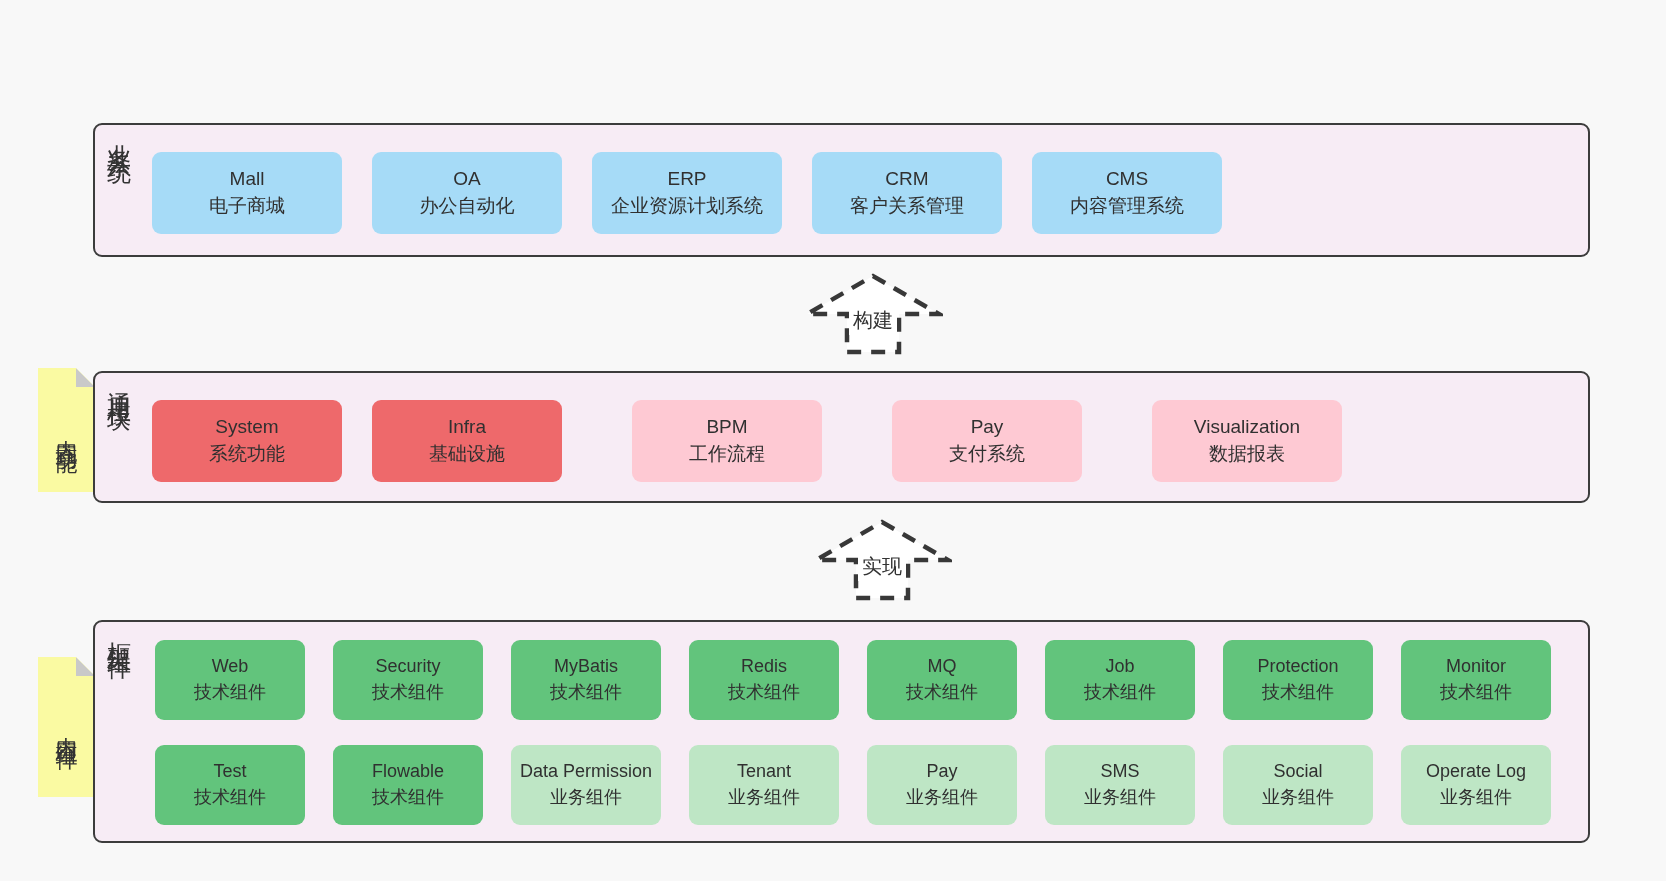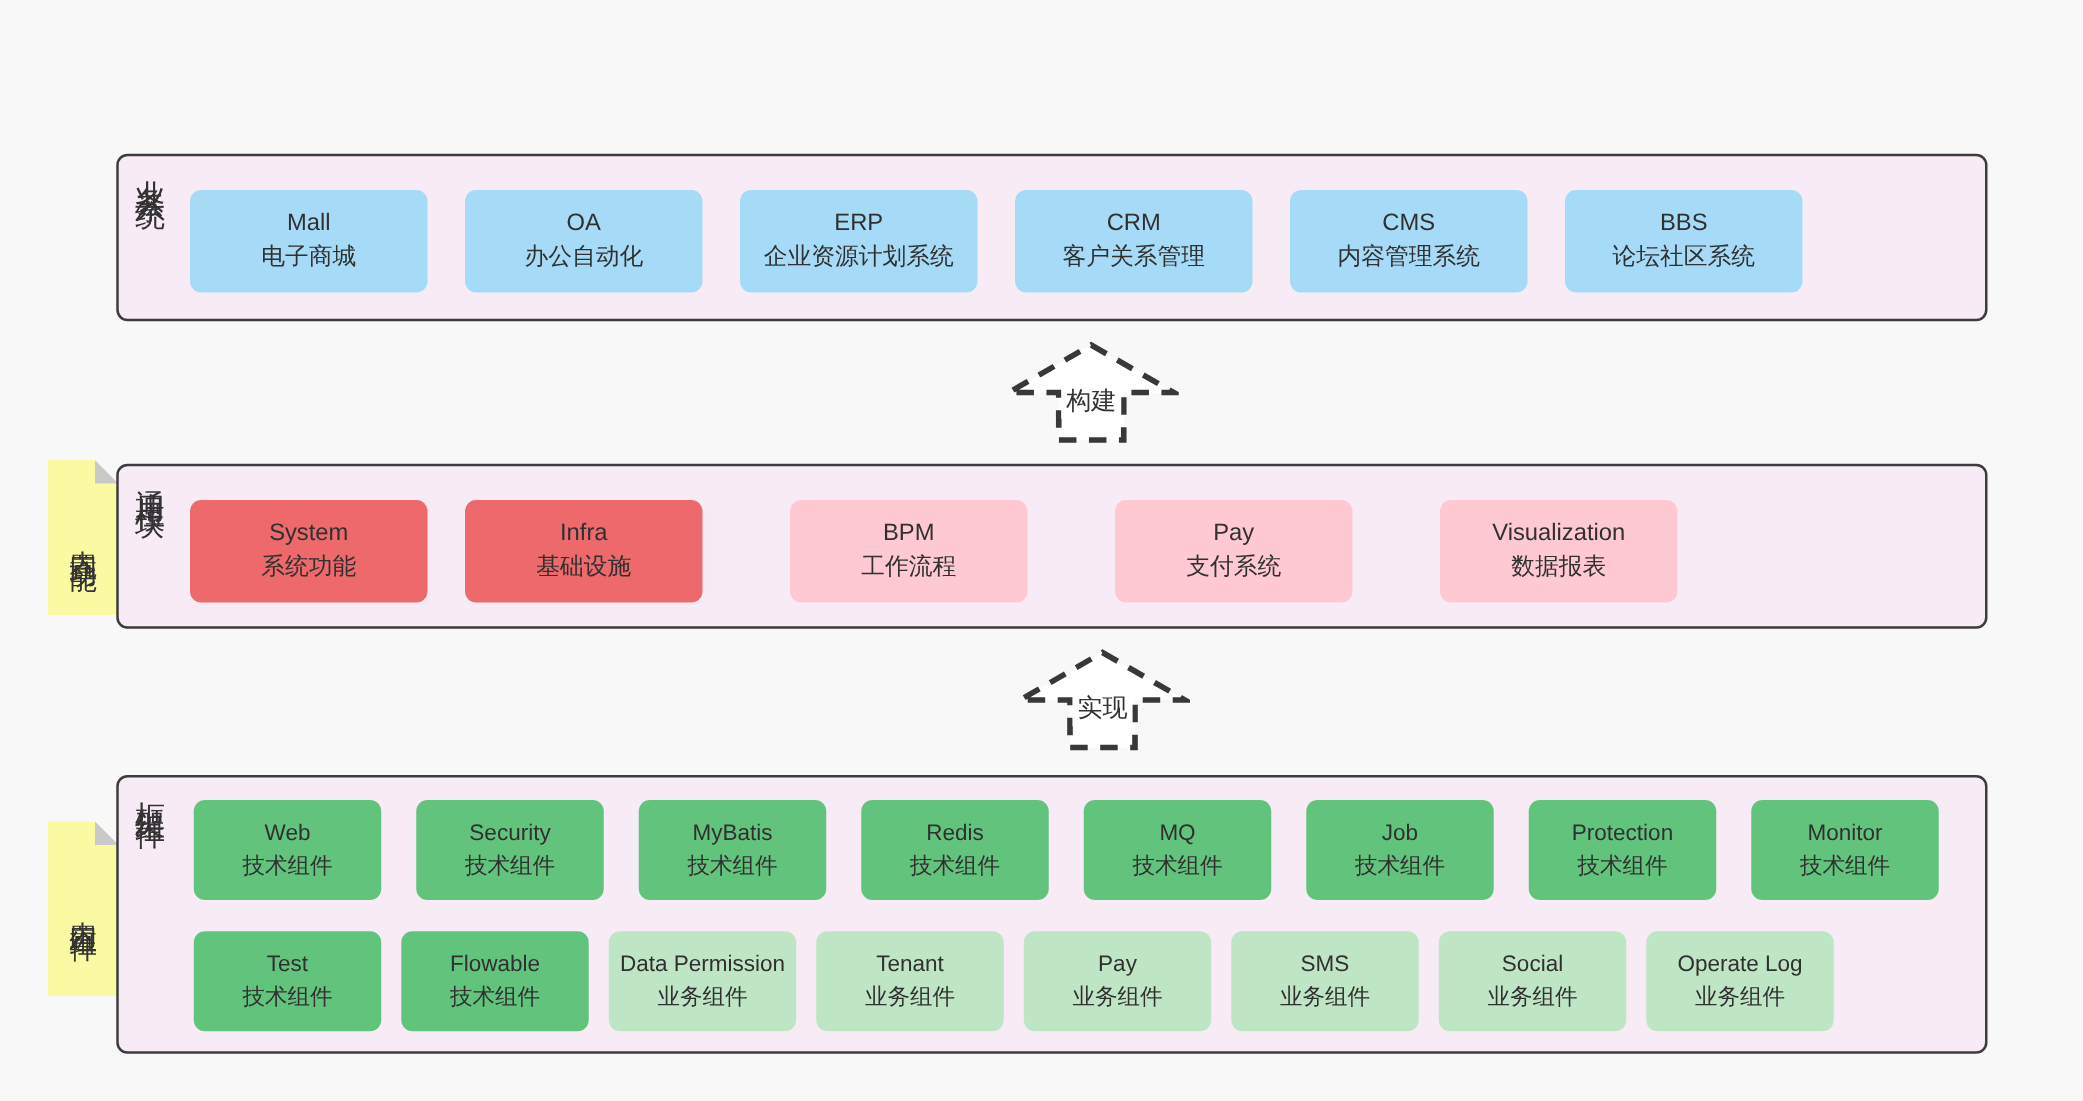--- a/index.html
+++ b/index.html
@@ -29,21 +29,21 @@
     position:absolute;left:8px;top:0;height:100%;
     display:flex;align-items:center;
     writing-mode:vertical-rl;text-orientation:upright;
     font-size:24px;letter-spacing:5px;color:var(--text);
   }
 
   
   .row{position:absolute;display:flex;}
   .row-wide{left:57px;top:27px;gap:30px;}
   .row-8a{left:60px;top:18px;gap:28px;}
-  .row-8b{left:60px;top:123px;gap:16px;}
+  .row-8b{left:60px;top:123px;gap:28px;}
 
   .box{
     display:flex;flex-direction:column;align-items:center;justify-content:center;
     border-radius:9px;text-align:center;line-height:1.42;color:#303030;
   }
   .row-wide .box{width:190px;height:82px;font-size:19px;}
   .row-8a .box,.row-8b .box{width:150px;height:80px;font-size:18px;padding:0 8px;}
   .blue{background:var(--blue);}
   .red{background:var(--red);}
   .pink{background:var(--pink);margin-left:40px;}
@@ -102,24 +102,20 @@
         <span>企业资源计划系统</span>
       </div>
       <div class="box blue">
         <span>CRM</span>
         <span>客户关系管理</span>
       </div>
       <div class="box blue">
         <span>CMS</span>
         <span>内容管理系统</span>
       </div>
-      <div class="box blue">
-        <span>BBS</span>
-        <span>论坛社区系统</span>
-      </div>
     </div>
   </section>
 
   <div class="arrow arrow-build">
     <svg viewBox="0 0 140 84">
       <path d="M70 4 L136 42 L96 42 L96 80 L44 80 L44 42 L4 42 Z"></path>
     </svg>
     <span class="arrow-label">构建</span>
   </div>
 

